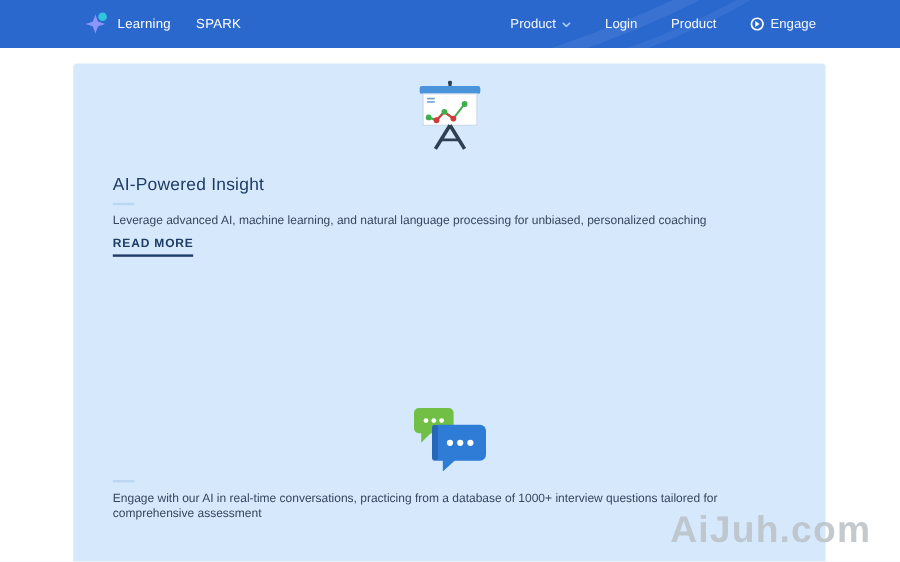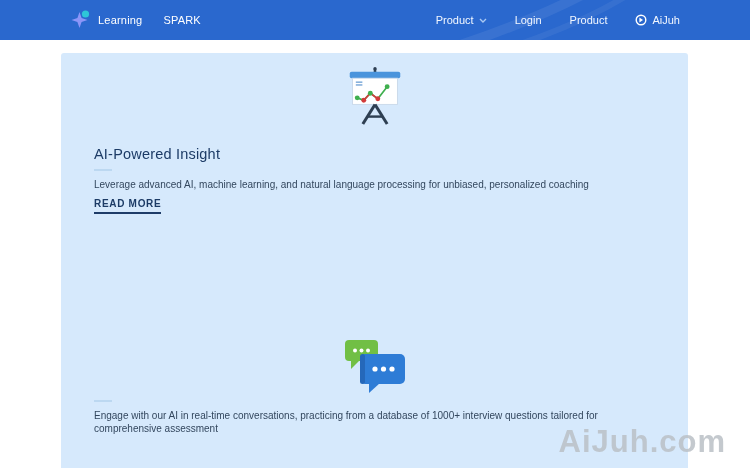--- a/index.html
+++ b/index.html
@@ -131,21 +131,21 @@
       <span>Login</span>
     </a>
     <a class="nav-link">
       <span>Product</span>
     </a>
     <a class="nav-link">
       <svg width="12" height="12" viewBox="0 0 12 12">
         <circle cx="6" cy="6" r="4.8" fill="none" stroke="#ffffff" stroke-width="1.4"></circle>
         <path d="M4.4 3.6 L8 6 L4.4 8.4 Z" fill="#ffffff"></path>
       </svg>
-      <span>AiJuh</span>
+      <span>Engage</span>
     </a>
   </nav>
 </header>
 
 <main class="panel">
 
   <section class="feature feature1">
     <svg class="feature-icon" width="64" height="72" viewBox="0 0 64 62">
 
       <circle cx="32" cy="1.8" r="1.8" fill="#2e3f52"></circle>

